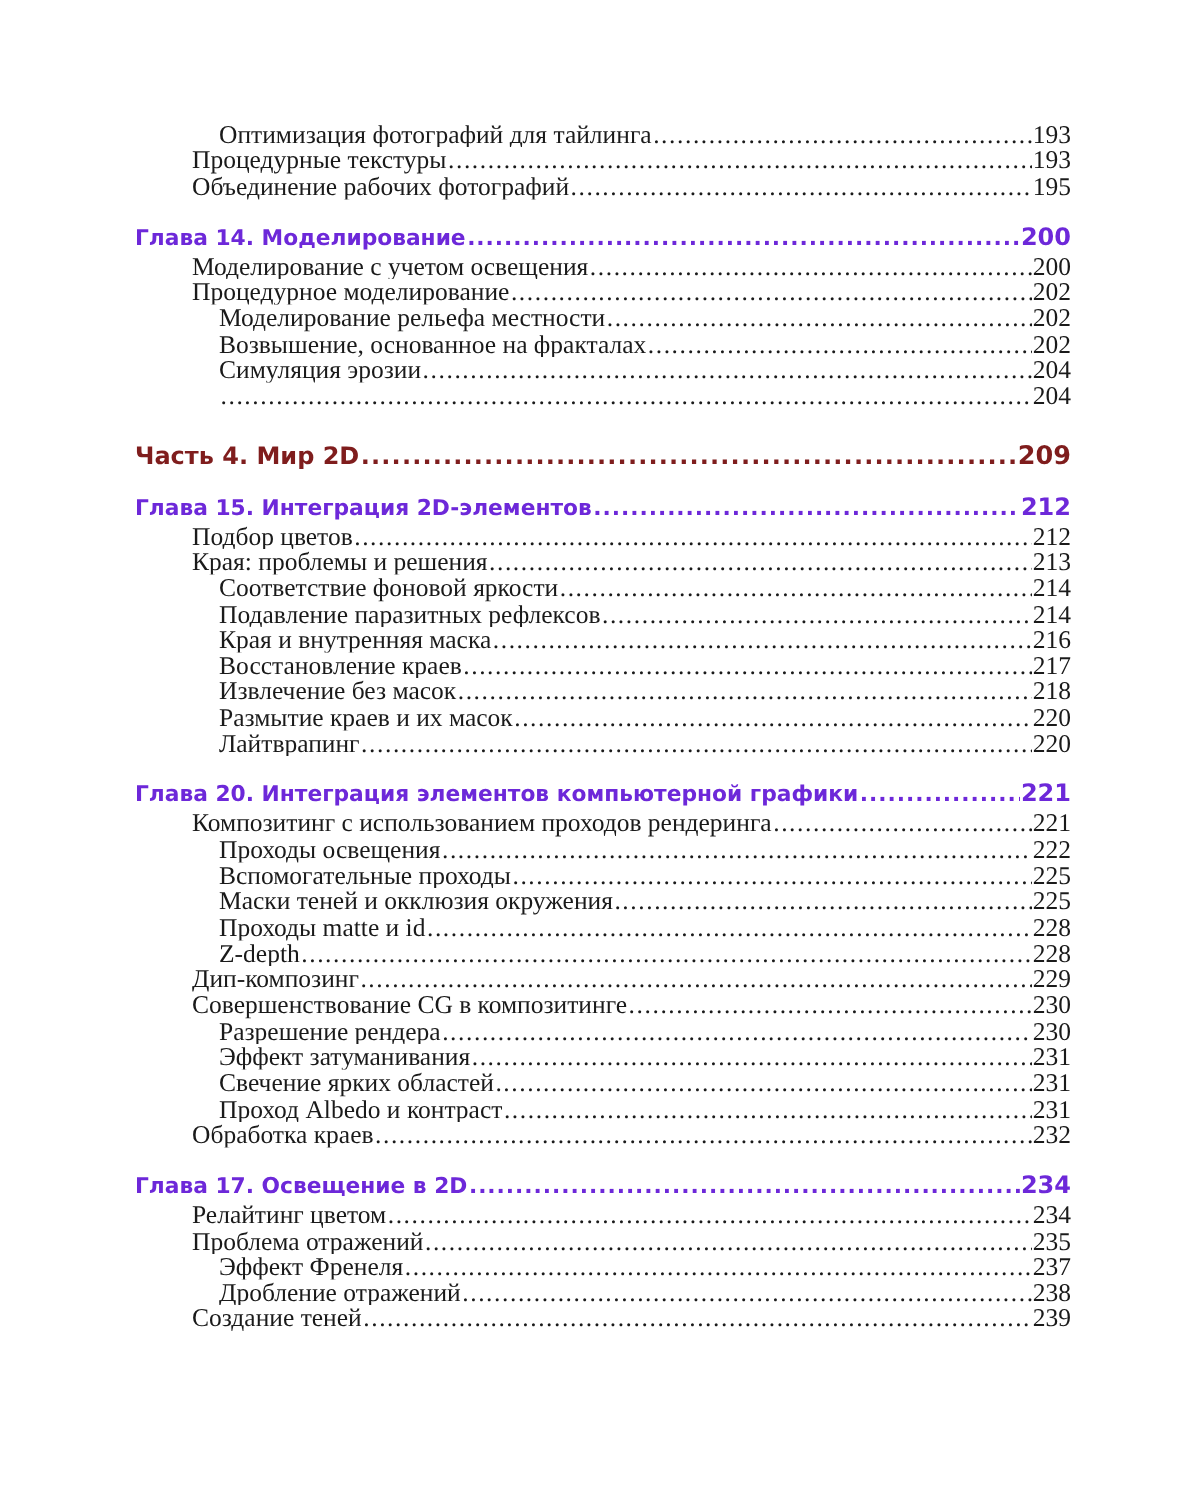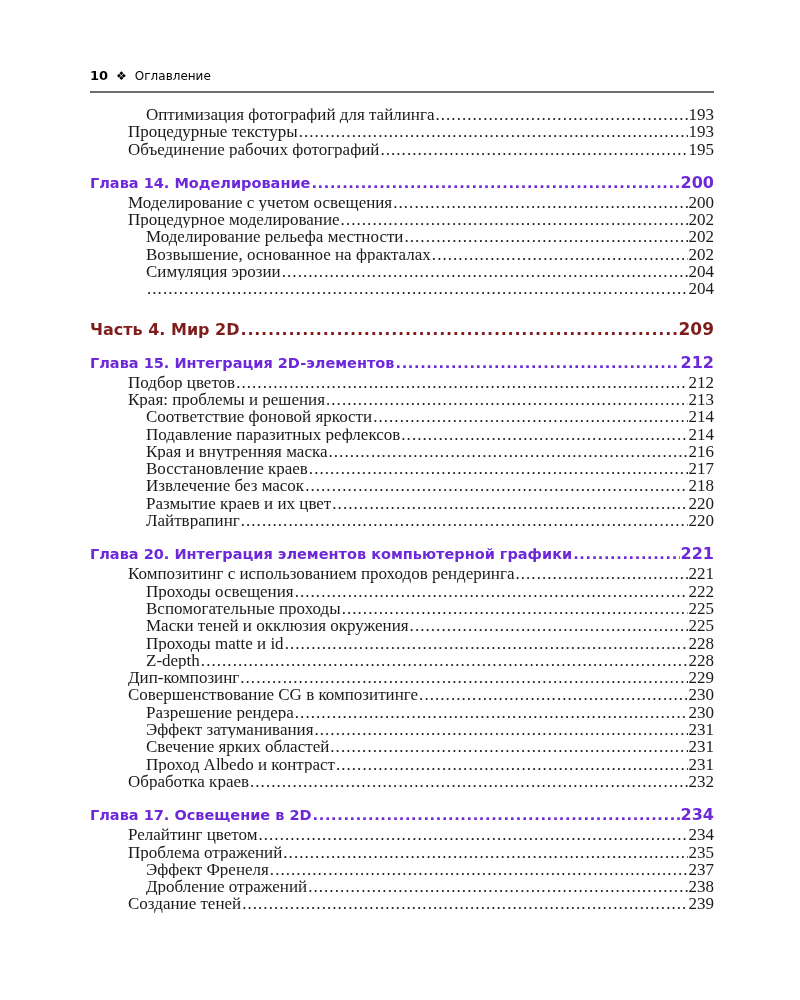--- a/index.html
+++ b/index.html
@@ -23,25 +23,20 @@
   .chap .pg { font-size: 16px; }
   .part { font-family: "DejaVu Sans", sans-serif; font-weight: bold; font-size: 16px; height: 26px; line-height: 26px; color: #7f1d1d; margin-top: 18px; }
   .part .dots::after { letter-spacing: -2.4px; }
   .part .pg { font-size: 17px; }
   .part + .chap { margin-top: 10px; }
 </style>
 </head>
 <body>
 
 <div class="page">
-  <div class="header">
-    <span class="num">10</span>
-    <span class="orn">❖</span>
-    <span class="title">Оглавление</span>
-  </div>
 
   <div class="toc" id="toc">
       <div class="row lvl2">
         <span class="lbl">Оптимизация фотографий для тайлинга</span>
         <span class="dots"></span>
         <span class="pg">193</span>
       </div>
       <div class="row lvl1">
         <span class="lbl">Процедурные текстуры</span>
         <span class="dots"></span>
@@ -125,21 +120,21 @@
         <span class="lbl">Восстановление краев</span>
         <span class="dots"></span>
         <span class="pg">217</span>
       </div>
       <div class="row lvl2">
         <span class="lbl">Извлечение без масок</span>
         <span class="dots"></span>
         <span class="pg">218</span>
       </div>
       <div class="row lvl2">
-        <span class="lbl">Размытие краев и их цвет</span>
+        <span class="lbl">Размытие краев и их масок</span>
         <span class="dots"></span>
         <span class="pg">220</span>
       </div>
       <div class="row lvl2">
         <span class="lbl">Лайтврапинг</span>
         <span class="dots"></span>
         <span class="pg">220</span>
       </div>
       <div class="row chap">
         <span class="lbl">Глава 20. Интеграция элементов компьютерной графики</span>

